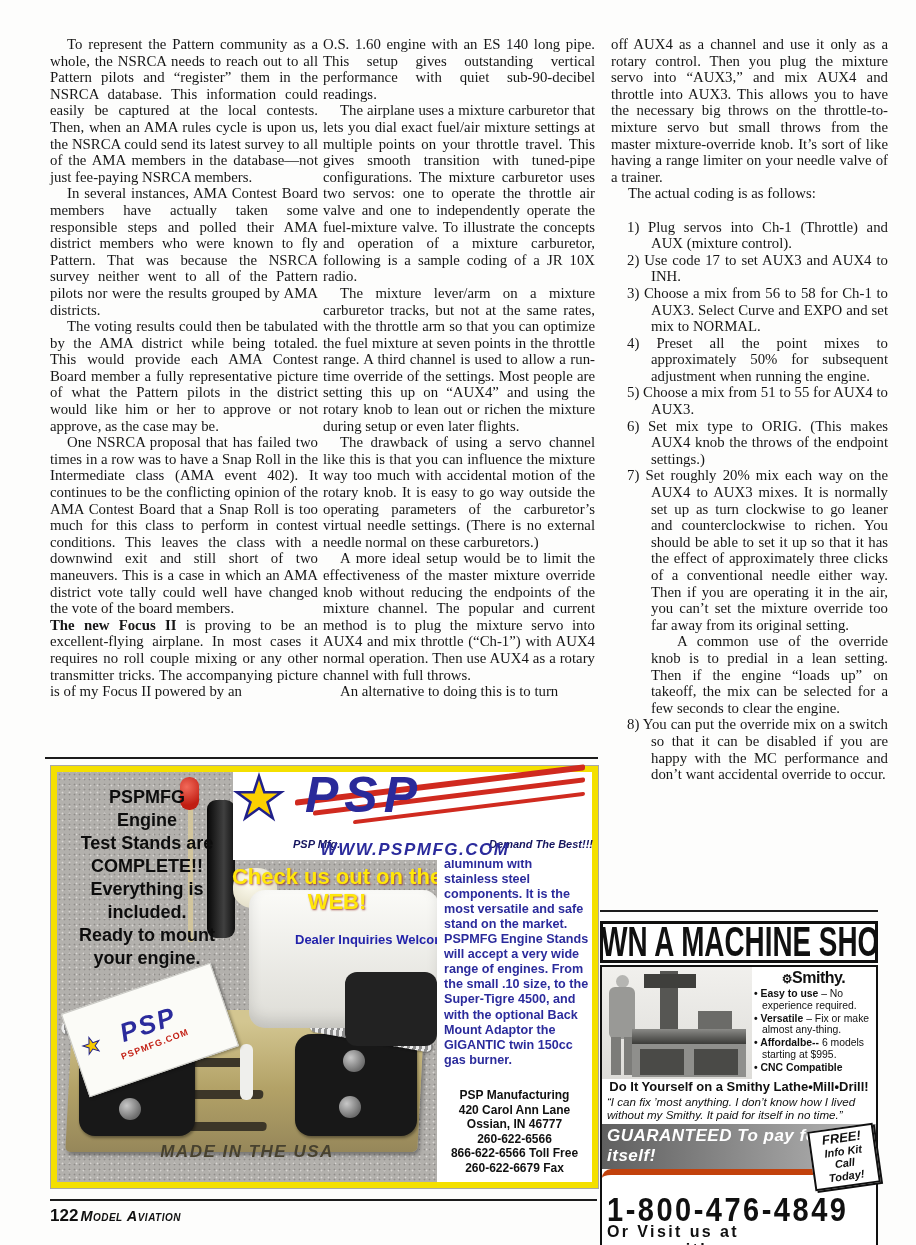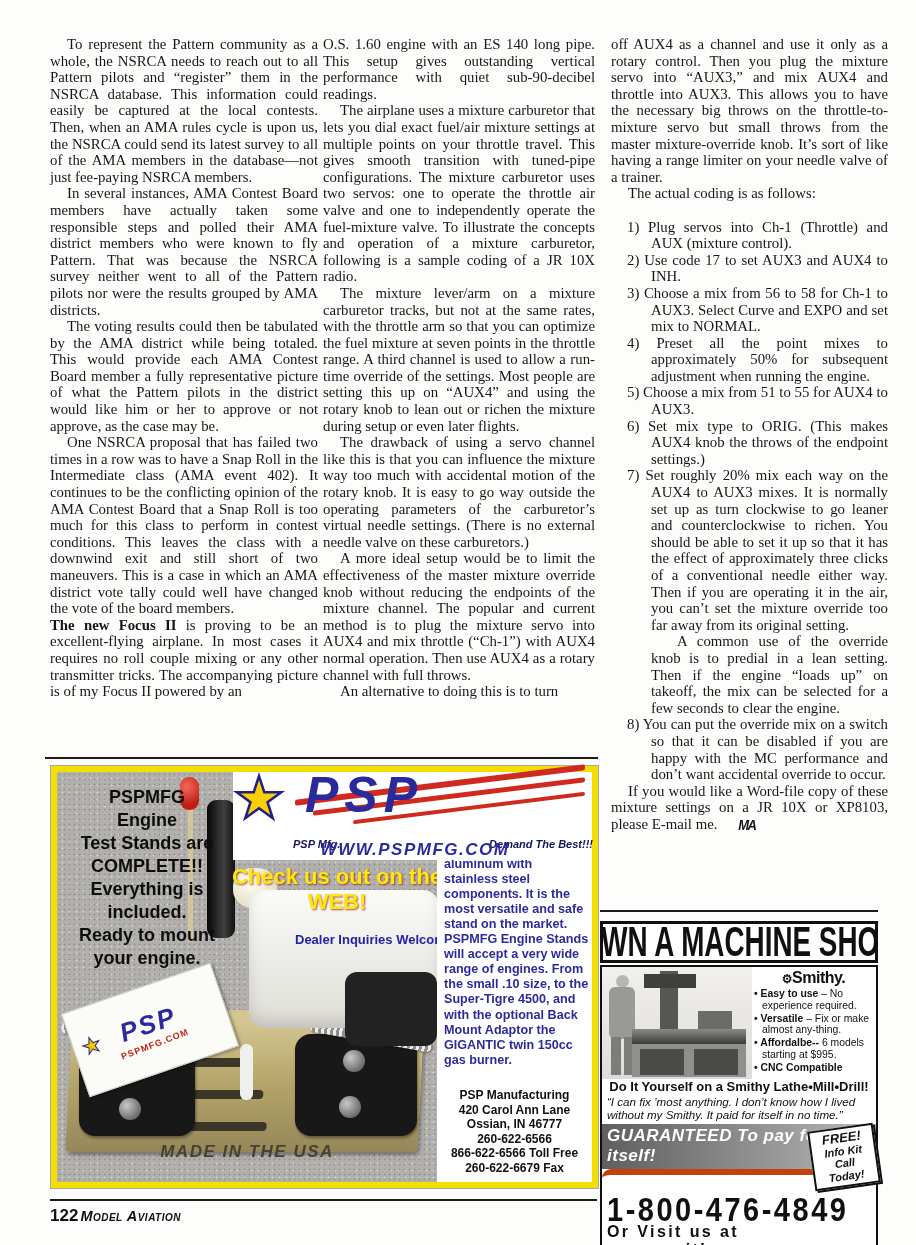--- a/index.html
+++ b/index.html
@@ -139,40 +139,39 @@
     <p class="ind">In several instances, AMA Contest Board members have actually taken some responsible steps and polled their AMA district members who were known to fly Pattern. That was because the NSRCA survey neither went to all of the Pattern pilots nor were the results grouped by AMA districts.</p>
     <p class="ind">The voting results could then be tabulated by the AMA district while being totaled. This would provide each AMA Contest Board member a fully representative picture of what the Pattern pilots in the district would like him or her to approve or not approve, as the case may be.</p>
     <p class="ind">One NSRCA proposal that has failed two times in a row was to have a Snap Roll in the Intermediate class (AMA event 402). It continues to be the conflicting opinion of the AMA Contest Board that a Snap Roll is too much for this class to perform in contest conditions. This leaves the class with a downwind exit and still short of two maneuvers. This is a case in which an AMA district vote tally could well have changed the vote of the board members.</p>
     <p class="sectgap"><b>The new Focus II</b><span> is proving to be an excellent-flying airplane. In most cases it requires no roll couple mixing or any other transmitter tricks. The accompanying picture is of my Focus II powered by an</span></p>
   </div>
 
   <div class="textcol" id="col2">
     <p>O.S. 1.60 engine with an ES 140 long pipe. This setup gives outstanding vertical performance with quiet sub-90-decibel readings.</p>
     <p class="ind">The airplane uses a mixture carburetor that lets you dial exact fuel/air mixture settings at multiple points on your throttle travel. This gives smooth transition with tuned-pipe configurations. The mixture carburetor uses two servos: one to operate the throttle air valve and one to independently operate the fuel-mixture valve. To illustrate the concepts and operation of a mixture carburetor, following is a sample coding of a JR 10X radio.</p>
     <p class="ind">The mixture lever/arm on a mixture carburetor tracks, but not at the same rates, with the throttle arm so that you can optimize the fuel mixture at seven points in the throttle range. A third channel is used to allow a run-time override of the settings. Most people are setting this up on “AUX4” and using the rotary knob to lean out or richen the mixture during setup or even later flights.</p>
-    <p class="ind">The drawback of using a servo channel like this is that you can influence the mixture way too much with accidental motion of the rotary knob. It is easy to go way outside the operating parameters of the carburetor’s virtual needle settings. (There is no external needle valve on these carburetors.)</p>
+    <p class="ind">The drawback of using a servo channel like this is that you can influence the mixture way too much with accidental motion of the rotary knob. It is easy to go way outside the operating parameters of the carburetor’s virtual needle settings. (There is no external needle normal on these carburetors.)</p>
     <p class="ind">A more ideal setup would be to limit the effectiveness of the master mixture override knob without reducing the endpoints of the mixture channel. The popular and current method is to plug the mixture servo into AUX4 and mix throttle (“Ch-1”) with AUX4 normal operation. Then use AUX4 as a rotary channel with full throws.</p>
     <p class="ind">An alternative to doing this is to turn</p>
   </div>
 
   <div class="textcol" id="col3">
     <p>off AUX4 as a channel and use it only as a rotary control. Then you plug the mixture servo into “AUX3,” and mix AUX4 and throttle into AUX3. This allows you to have the necessary big throws on the throttle-to-mixture servo but small throws from the master mixture-override knob. It’s sort of like having a range limiter on your needle valve of a trainer.</p>
     <p class="ind">The actual coding is as follows:</p>
     <div class="code-list">
       <p class="code-item"><span>1)</span> <span>Plug servos into Ch-1 (Throttle) and AUX (mixture control).</span></p>
       <p class="code-item"><span>2)</span> <span>Use code 17 to set AUX3 and AUX4 to INH.</span></p>
       <p class="code-item"><span>3)</span> <span>Choose a mix from 56 to 58 for Ch-1 to AUX3. Select Curve and EXPO and set mix to NORMAL.</span></p>
       <p class="code-item"><span>4)</span> <span>Preset all the point mixes to approximately 50% for subsequent adjustment when running the engine.</span></p>
       <p class="code-item"><span>5)</span> <span>Choose a mix from 51 to 55 for AUX4 to AUX3.</span></p>
       <p class="code-item"><span>6)</span> <span>Set mix type to ORIG. (This makes AUX4 knob the throws of the endpoint settings.)</span></p>
       <p class="code-item"><span>7)</span> <span>Set roughly 20% mix each way on the AUX4 to AUX3 mixes. It is normally set up as turn clockwise to go leaner and counterclockwise to richen. You should be able to set it up so that it has the effect of approximately three clicks of a conventional needle either way. Then if you are operating it in the air, you can’t set the mixture override too far away from its original setting.</span></p>
       <p class="code-extra" style="padding-left:24px;">A common use of the override knob is to predial in a lean setting. Then if the engine “loads up” on takeoff, the mix can be selected for a few seconds to clear the engine.</p>
       <p class="code-item"><span>8)</span> <span>You can put the override mix on a switch so that it can be disabled if you are happy with the MC performance and don’t want accidental override to occur.</span></p>
     </div>
-    <p class="ind sectgap"><span>If you would like a Word-file copy of these mixture settings on a JR 10X or XP8103, please E-mail me.</span> <span class="end-mark">MA</span></p>
   </div>
 
   <div class="hrule" id="rule-left"></div>
   <div class="hrule" id="rule-right"></div>
   <div class="hrule" id="rule-footer"></div>
 
   <div id="psp-ad">
     <div id="psp-photo">
       <div class="stand-base">
         <div class="base-slot" style="left:110px;top:48px;width:70px;"></div>

